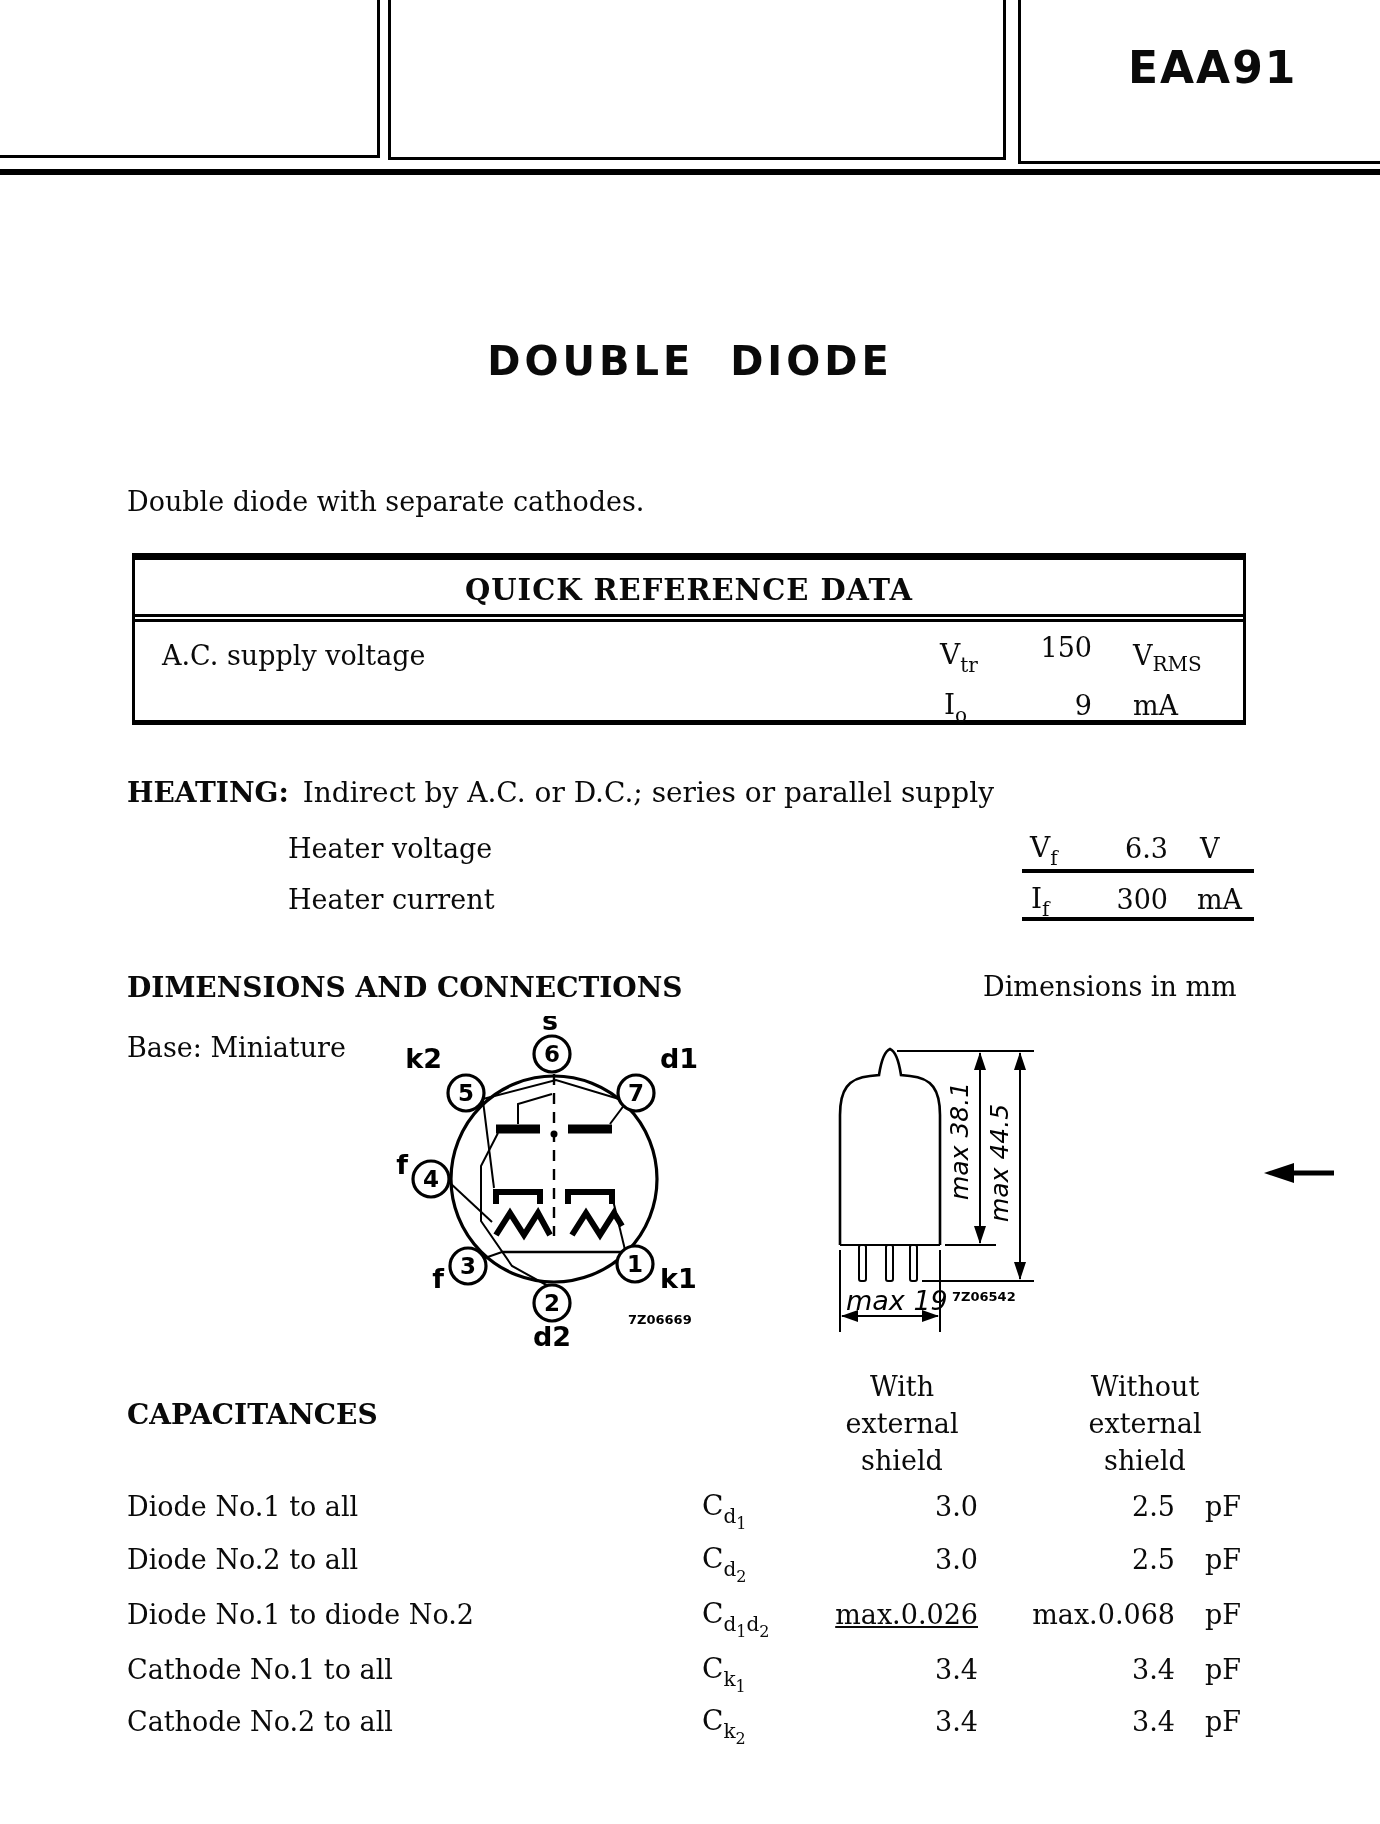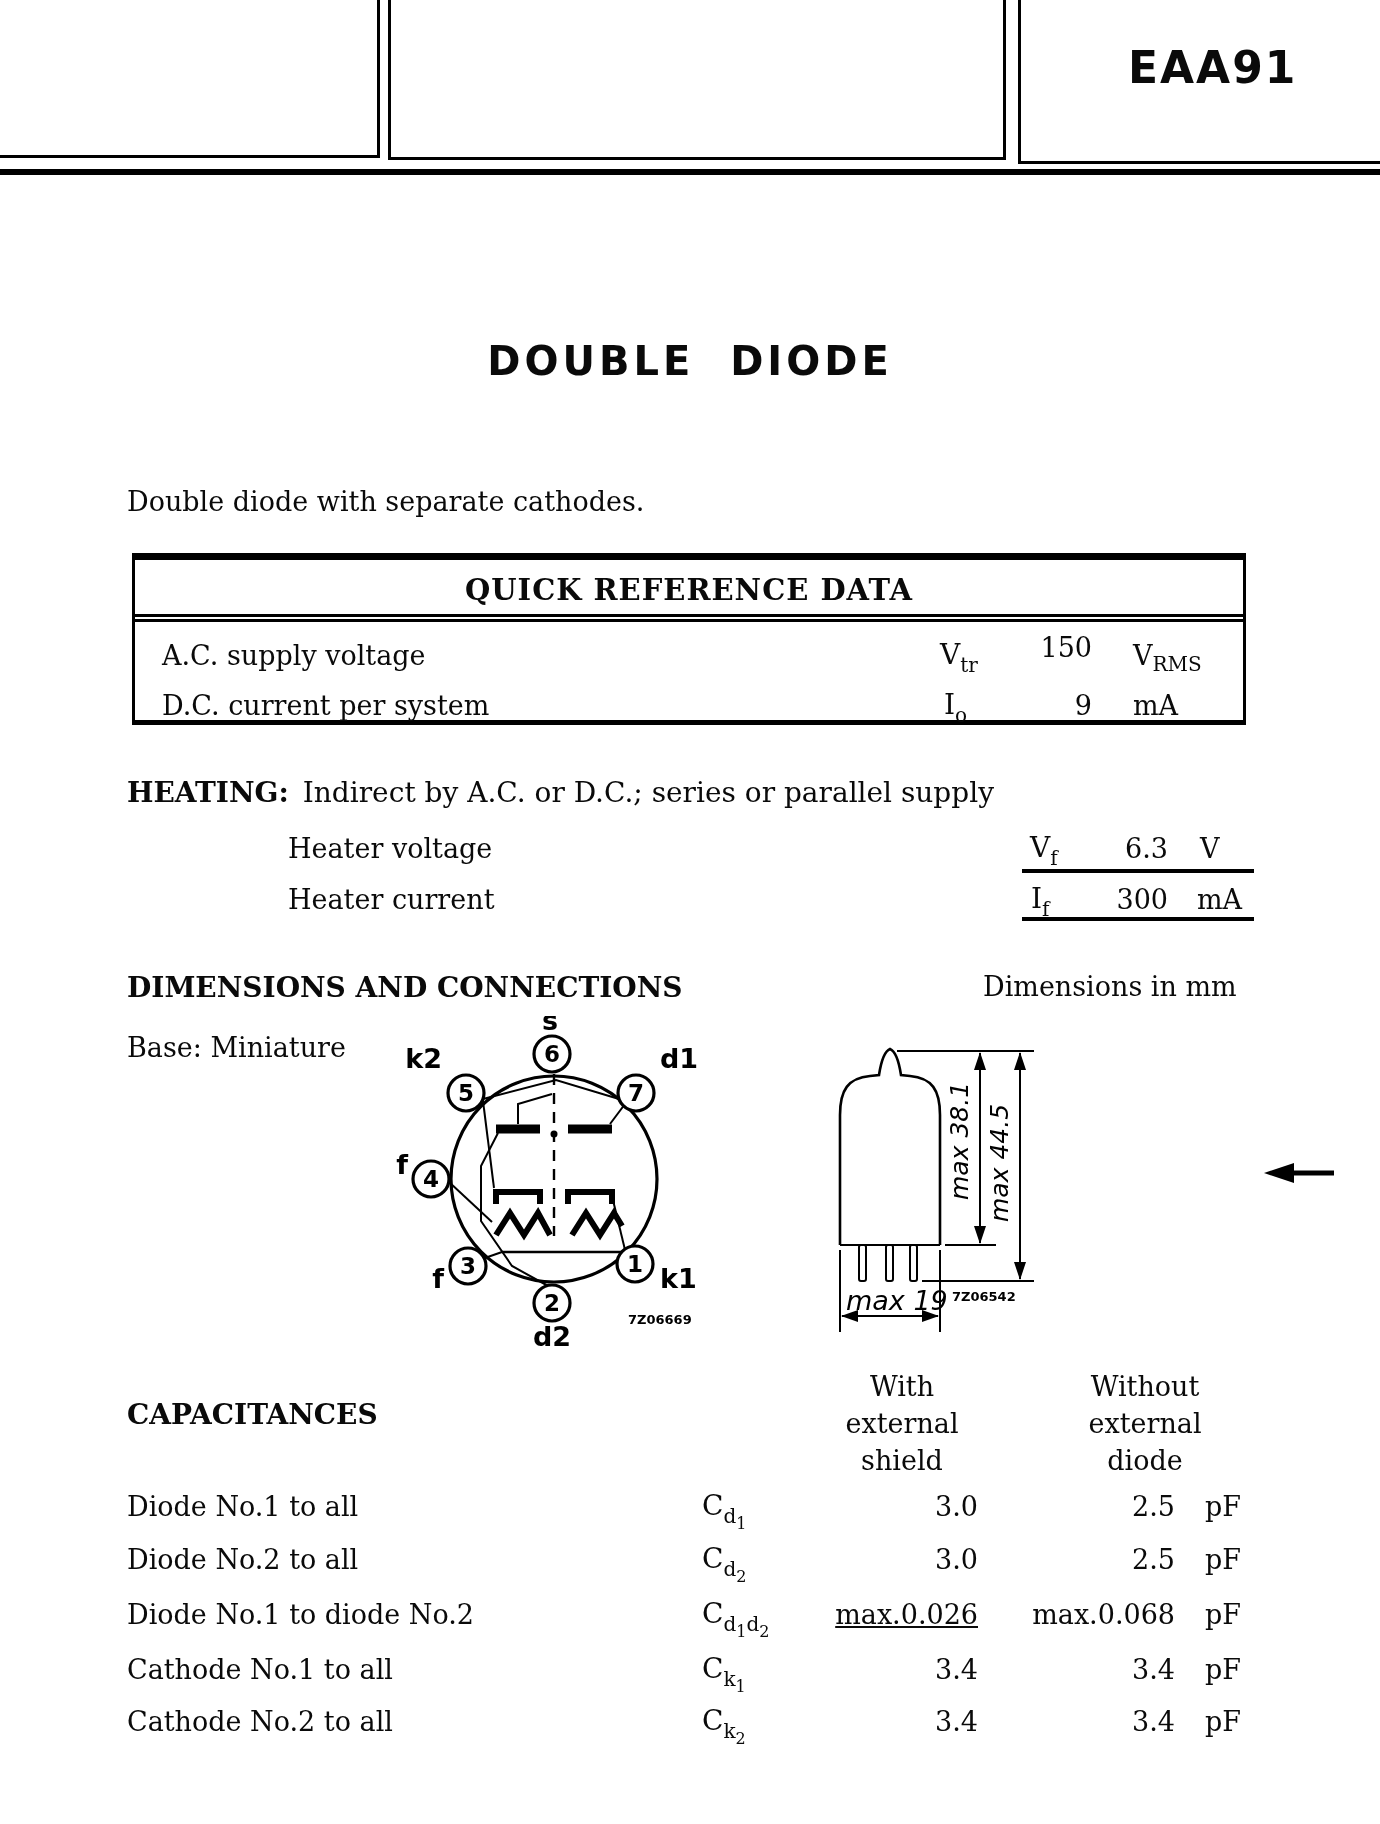--- a/index.html
+++ b/index.html
@@ -52,21 +52,20 @@
   <div class="t serif body-txt" style="left:127px; top:486px;">Double diode with separate cathodes.</div>
 
   <div class="qrbox"></div>
   <div class="qrhead serif">QUICK REFERENCE DATA</div>
 
   <div class="t serif body-txt" style="left:162px; top:640px;">A.C. supply voltage</div>
   <div class="t serif" style="left:940px; top:638px;"><span class="sym-l0">V</span><span class="sym-l1">tr</span></div>
   <div class="t serif body-txt" style="left:990px; top:632px; width:102px; text-align:right;">150</div>
   <div class="t serif" style="left:1133px; top:640px;"><span class="unit-l0">V</span><span class="unit-l1">RMS</span></div>
 
-  <div class="t serif body-txt" style="left:162px; top:690px;">D.C. current per system</div>
   <div class="t serif" style="left:944px; top:688px;"><span class="sym-l0">I</span><span class="sym-l1">o</span></div>
   <div class="t serif body-txt" style="left:990px; top:690px; width:102px; text-align:right;">9</div>
   <div class="t serif" style="left:1133px; top:690px;"><span class="unit-l0">mA</span></div>
 
   <div class="t serif" style="left:127px; top:776px; font-size:28px;">
     <span class="b">HEATING:</span><span style="margin-left:14px;">Indirect by A.C. or D.C.; series or parallel supply</span>
   </div>
 
   <div class="t serif body-txt" style="left:288px; top:833px;">Heater voltage</div>
   <div class="t serif" style="left:1030px; top:831px;"><span class="sym-l0">V</span><span class="sym-l1">f</span></div>
@@ -181,21 +180,21 @@
     <line x1="28" y1="13" x2="72" y2="13" stroke="#000" stroke-width="5"></line>
     <polygon points="2,13 32,3 32,23" fill="#000"></polygon>
   </svg>
 
   <div class="t serif b" style="left:127px; top:1398px; font-size:28px;">CAPACITANCES</div>
   <div class="caphdr serif" style="left:808px; width:188px;">With
 external
 shield</div>
   <div class="caphdr serif" style="left:1050px; width:190px;">Without
 external
-diode</div>
+shield</div>
 
   <div>
     <div class="t serif body-txt" style="left:127px; top:1491px;">Diode No.1 to all</div>
     <div class="t serif" style="left:702px; top:1489px;"><span class="sym-l0">C</span><span class="sym-l1">d</span><span class="sym-l2">1</span></div>
     <div class="t cap-val serif" style="left:820px; top:1491px; width:158px;">3.0</div>
     <div class="t cap-val serif" style="left:1010px; top:1491px; width:165px;">2.5</div>
     <div class="t serif body-txt" style="left:1205px; top:1491px;">pF</div>
   </div>
   <div>
     <div class="t serif body-txt" style="left:127px; top:1544px;">Diode No.2 to all</div>

